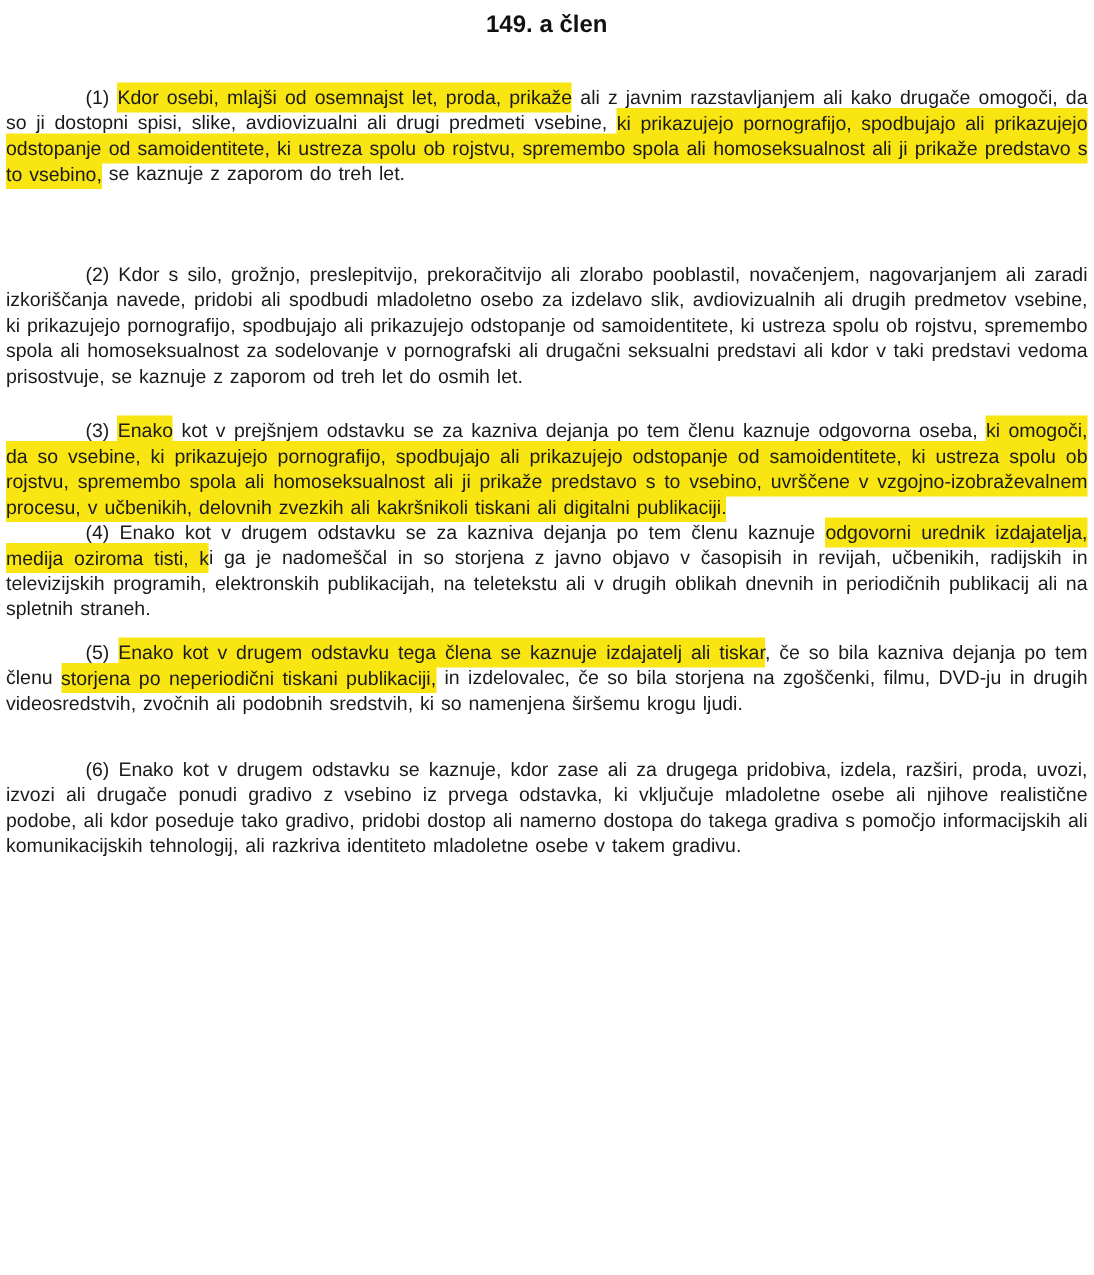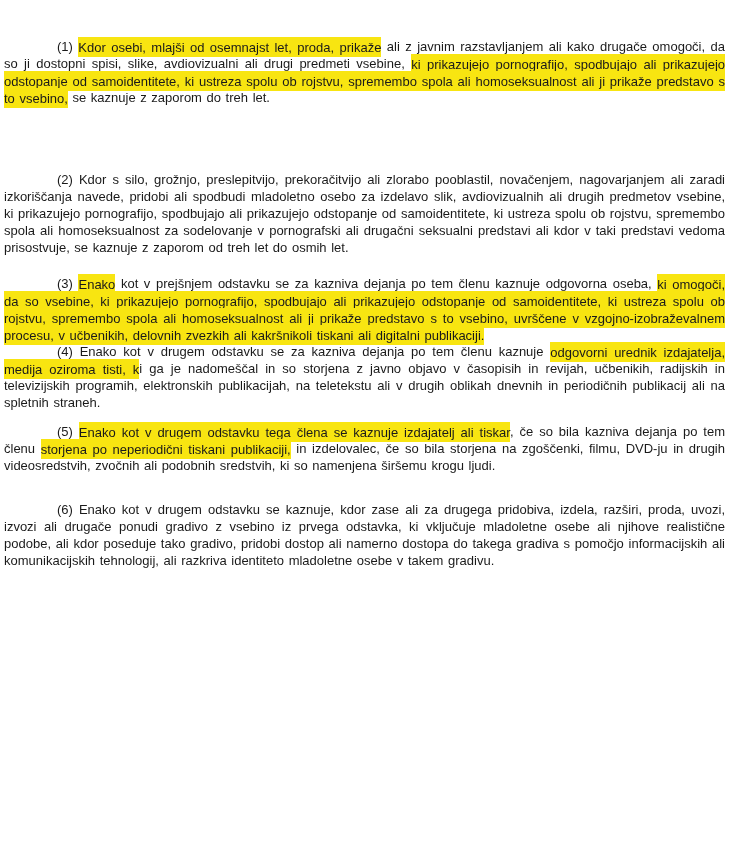--- a/index.html
+++ b/index.html
@@ -30,36 +30,37 @@
   }
   .para {
     font-size: 13px;
     line-height: 17px;
     text-align: justify;
     text-indent: 53px;
     margin: 0;
     word-spacing: 1px;
   }
   .para-0 { margin-top: 30px; }
-  .para-1 { margin-top: 65px; }
+  .para-1 { margin-top: 50px; }
   .para-2 { margin-top: 19px; }
   .para-3 { }
   .para-4 { margin-top: 12px; }
   .para-5 { margin-top: 27px; }
   .hl {
     background-color: var(--hl-color, #f8e511);
     padding: 2.5px 0 3px 0;
     box-decoration-break: clone;
     -webkit-box-decoration-break: clone;
   }
 </style>
 </head>
 <body>
 
 <div class="page">
+  <h1 class="title">149. a člen</h1>
   <div class="body">
       <p class="para para-0"><span>(1) </span><span class="hl">Kdor osebi, mlajši od osemnajst let, proda, prikaže</span><span> ali z javnim razstavljanjem ali kako drugače omogoči, da so ji dostopni spisi, slike, avdiovizualni ali drugi predmeti vsebine, </span><span class="hl">ki prikazujejo pornografijo, spodbujajo ali prikazujejo odstopanje od samoidentitete, ki ustreza spolu ob rojstvu, spremembo spola ali homoseksualnost ali ji prikaže predstavo s to vsebino,</span><span> se kaznuje z zaporom do treh let.</span></p>
       <p class="para para-1"><span>(2) Kdor s silo, grožnjo, preslepitvijo, prekoračitvijo ali zlorabo pooblastil, novačenjem, nagovarjanjem ali zaradi izkoriščanja navede, pridobi ali spodbudi mladoletno osebo za izdelavo slik, avdiovizualnih ali drugih predmetov vsebine, ki prikazujejo pornografijo, spodbujajo ali prikazujejo odstopanje od samoidentitete, ki ustreza spolu ob rojstvu, spremembo spola ali homoseksualnost za sodelovanje v pornografski ali drugačni seksualni predstavi ali kdor v taki predstavi vedoma prisostvuje, se kaznuje z zaporom od treh let do osmih let.</span></p>
       <p class="para para-2"><span>(3) </span><span class="hl">Enako</span><span> kot v prejšnjem odstavku se za kazniva dejanja po tem členu kaznuje odgovorna oseba, </span><span class="hl">ki omogoči, da so vsebine, ki prikazujejo pornografijo, spodbujajo ali prikazujejo odstopanje od samoidentitete, ki ustreza spolu ob rojstvu, spremembo spola ali homoseksualnost ali ji prikaže predstavo s to vsebino, uvrščene v vzgojno-izobraževalnem procesu, v učbenikih, delovnih zvezkih ali kakršnikoli tiskani ali digitalni publikaciji.</span></p>
       <p class="para para-3"><span>(4) Enako kot v drugem odstavku se za kazniva dejanja po tem členu kaznuje </span><span class="hl">odgovorni urednik izdajatelja, medija oziroma tisti, k</span><span>i ga je nadomeščal in so storjena z javno objavo v časopisih in revijah, učbenikih, radijskih in televizijskih programih, elektronskih publikacijah, na teletekstu ali v drugih oblikah dnevnih in periodičnih publikacij ali na spletnih straneh.</span></p>
       <p class="para para-4"><span>(5) </span><span class="hl">Enako kot v drugem odstavku tega člena se kaznuje izdajatelj ali tiskar</span><span>, če so bila kazniva dejanja po tem členu </span><span class="hl">storjena po neperiodični tiskani publikaciji,</span><span> in izdelovalec, če so bila storjena na zgoščenki, filmu, DVD-ju in drugih videosredstvih, zvočnih ali podobnih sredstvih, ki so namenjena širšemu krogu ljudi.</span></p>
       <p class="para para-5"><span>(6) Enako kot v drugem odstavku se kaznuje, kdor zase ali za drugega pridobiva, izdela, razširi, proda, uvozi, izvozi ali drugače ponudi gradivo z vsebino iz prvega odstavka, ki vključuje mladoletne osebe ali njihove realistične podobe, ali kdor poseduje tako gradivo, pridobi dostop ali namerno dostopa do takega gradiva s pomočjo informacijskih ali komunikacijskih tehnologij, ali razkriva identiteto mladoletne osebe v takem gradivu.</span></p>
     </div>
 </div>
 

